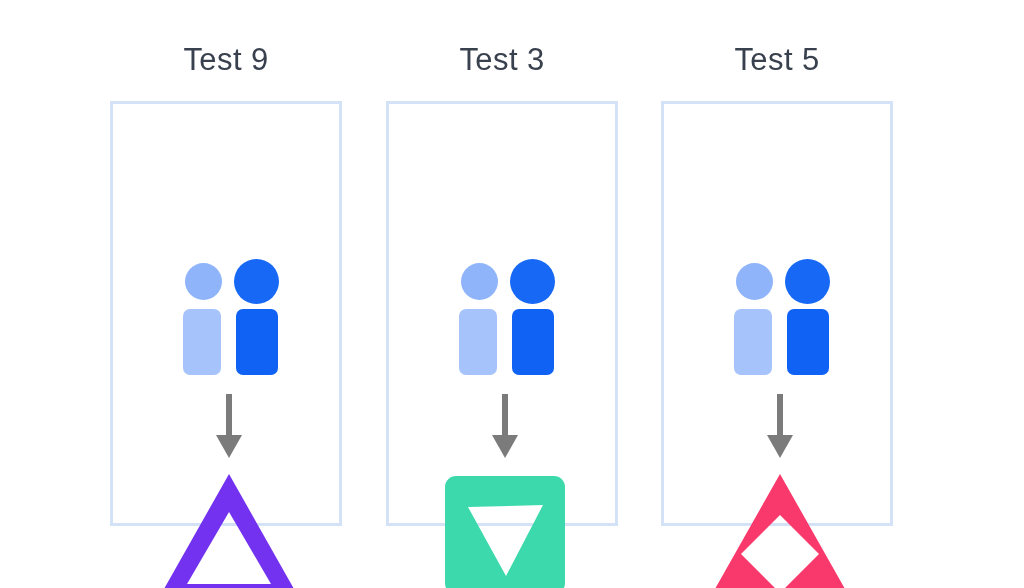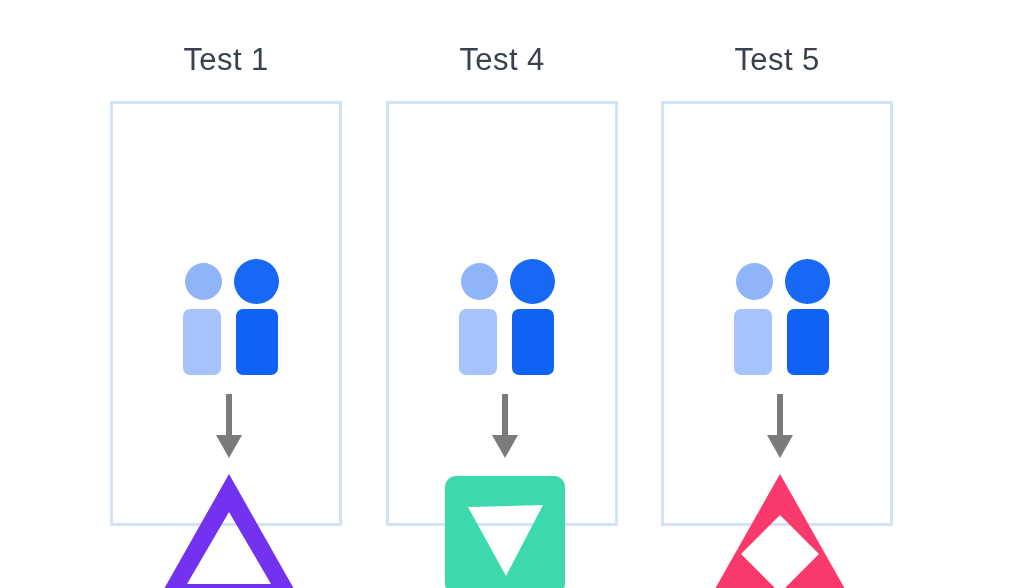--- a/index.html
+++ b/index.html
@@ -132,21 +132,21 @@
   }
   .outcome svg { display: block; }
 </style>
 </head>
 <body>
 
 <div id="canvas">
 
   <div class="panel-column col-1">
 
-    <div class="panel-title">Test 1</div>
+    <div class="panel-title">Test 9</div>
 
     <div class="panel-box">
 
       <div class="people">
         <div class="person light">
           <span class="head"></span>
           <span class="body"></span>
         </div>
         <div class="person dark">
           <span class="head"></span>
@@ -166,21 +166,21 @@
           <path d="M70 2 L139 124 L1 124 Z
                    M70 40 L112 112 L28 112 Z" fill="#7232f0" fill-rule="evenodd"></path>
         </svg>
       </div>
 
     </div>
   </div>
 
   <div class="panel-column col-2">
 
-    <div class="panel-title">Test 4</div>
+    <div class="panel-title">Test 3</div>
 
     <div class="panel-box">
 
       <div class="people">
         <div class="person light">
           <span class="head"></span>
           <span class="body"></span>
         </div>
         <div class="person dark">
           <span class="head"></span>

